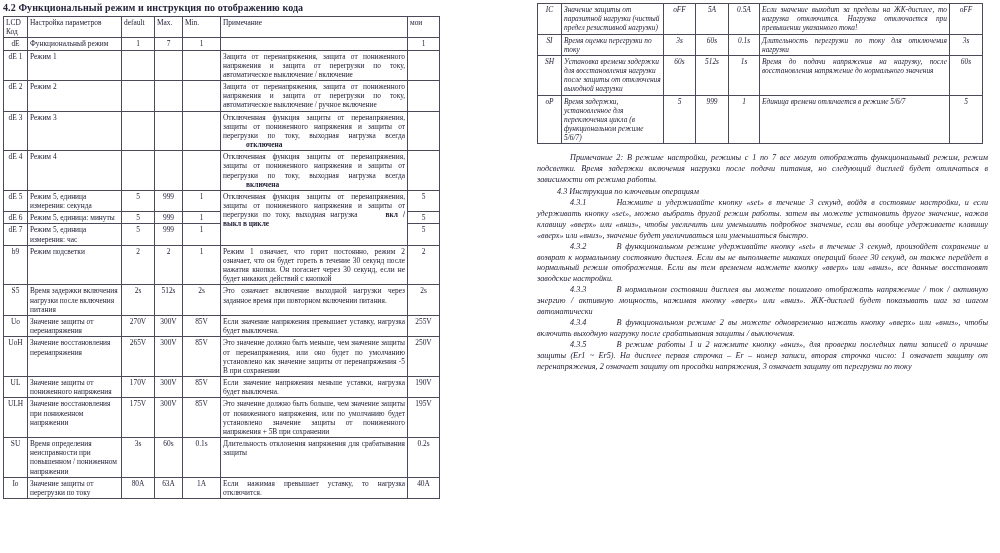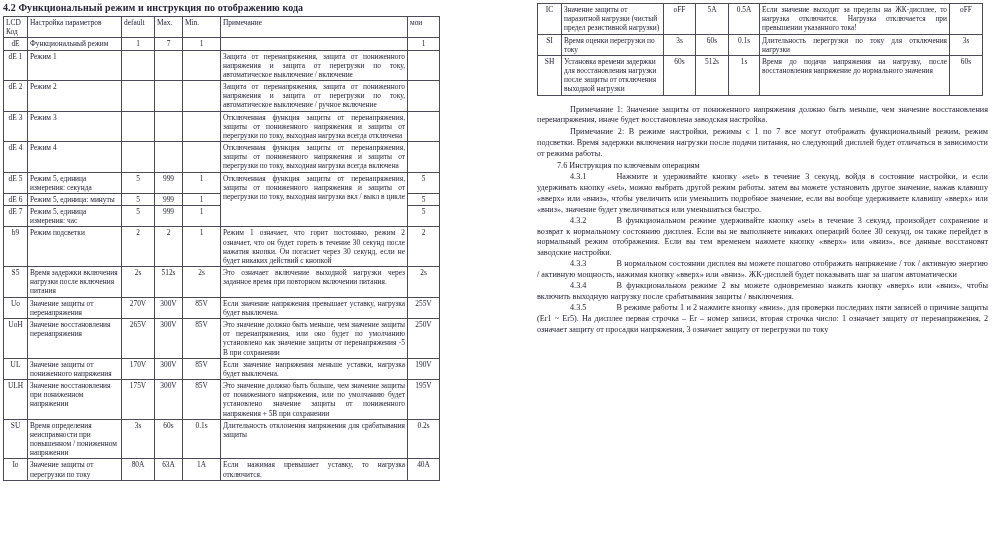--- a/index.html
+++ b/index.html
@@ -1,29 +1,29 @@
 <!DOCTYPE html>
 <html><head>
 <meta charset="utf-8">
 <style>
   html,body{margin:0;padding:0;background:#ffffff;}
   body{width:1000px;height:553px;position:relative;overflow:hidden;
        font-family:"Liberation Serif", serif;color:#23233a;}
   .col-left{position:absolute;left:3px;top:1px;width:442px;}
-  .col-right{position:absolute;left:537px;top:3px;width:451px;}
+  .col-right{position:absolute;left:537px;top:3px;width:451px;font-style:italic;}
   .doc-title{font-size:10px;font-weight:bold;margin:1px 0 3px 0;letter-spacing:.1px;}
   table{border-collapse:collapse;table-layout:fixed;font-size:7.4px;line-height:1.24;}
   #tbl-left{width:436px;}
   #tbl-right{width:445px;}
   td,th{border:1px solid #4a4a58;padding:1px 2px;vertical-align:top;
         overflow:hidden;word-wrap:break-word;}
   th{font-weight:normal;text-align:left;white-space:pre-line;}
   td.c{text-align:center;}
   td.note{text-align:justify;}
-  b{font-weight:normal;}
+  b{font-weight:bold;margin-left:23px;}
   .paras{margin-top:9px;font-size:8.2px;line-height:1.33;}
   .paras p{margin:0;text-align:justify;text-indent:33px;}
   .paras p.note-p{margin-bottom:1px;}
   .p-num{margin-right:30px;}
   .sec-head{text-indent:20px !important;}
 </style>
 </head>
 <body>
 
 <div class="col-left">
@@ -229,27 +229,35 @@
         </tr>
         <tr>
           <td class="c">SH</td>
           <td class="">Установка времени задержки для восстановления нагрузки после защиты от отключения выходной нагрузки</td>
           <td class="c">60s</td>
           <td class="c">512s</td>
           <td class="c">1s</td>
           <td class="note">Время до подачи напряжения  на нагрузку, после восстановления напряжение до нормального значения</td>
           <td class="c">60s</td>
         </tr>
+        <tr>
+          <td class="c">oP</td>
+          <td class="">Время задержки, установленное  для переключения цикла (в функциональном режиме 5/6/7)</td>
+          <td class="c">5</td>
+          <td class="c">999</td>
+          <td class="c">1</td>
+          <td class="note">Единица времени отличается  в режиме 5/6/7</td>
+          <td class="c">5</td>
+        </tr>
       </tbody>
   </table>
 
   <div class="paras">
-    <p class="note-p">Примечание 1: Значение защиты от пониженного напряжения должно быть меньше, чем значение восстановления перенапряжения, иначе будет восстановлена заводская настройка.</p>
     <p class="note-p">Примечание 2: В режиме настройки, режимы с 1 по 7 все могут отображать функциональный режим, режим подсветки. Время задержки включения нагрузки после подачи питания, но следующий дисплей будет отличаться в зависимости от режима работы.</p>
-    <p class="sec-head">7.6 Инструкция по ключевым операциям</p>
+    <p class="sec-head">4.3 Инструкция по ключевым операциям</p>
     <div id="instr-list">
         <p><span class="p-num">4.3.1</span>Нажмите и удерживайте кнопку «set» в течение 3 секунд, войдя в состояние настройки, и если удерживать кнопку «set», можно выбрать другой режим работы. затем вы можете установить другое значение, нажав клавишу «вверх» или «вниз», чтобы увеличить или уменьшить подробное значение, если вы вообще удерживаете клавишу «вверх» или «вниз»,  значение будет увеличиваться или уменьшаться быстро.</p>
         <p><span class="p-num">4.3.2</span>В функциональном режиме удерживайте кнопку «set» в течение 3 секунд, произойдет сохранение и возврат к нормальному состоянию дисплея. Если вы не выполняете никаких операций более 30 секунд, он также перейдет в нормальный режим отображения. Если вы тем временем нажмете кнопку «вверх» или «вниз»,  все данные восстановят заводские настройки.</p>
         <p><span class="p-num">4.3.3</span>В нормальном состоянии дисплея вы можете пошагово отображать напряжение / ток / активную энергию / активную мощность, нажимая кнопку «вверх» или «вниз». ЖК-дисплей будет показывать шаг за шагом автоматически</p>
         <p><span class="p-num">4.3.4</span>В функциональном режиме 2 вы можете одновременно нажать кнопку «вверх» или «вниз», чтобы включить выходную нагрузку после срабатывания защиты / выключения.</p>
         <p><span class="p-num">4.3.5</span>В режиме работы 1 и 2 нажмите кнопку «вниз», для проверки последних пяти записей о причине защиты (Er1 ~ Er5). На дисплее первая строчка – Er – номер записи, вторая строчка число: 1 означает защиту от перенапряжения, 2 означает защиту от просадки напряжения, 3 означает защиту от перегрузки по току</p>
       </div>
   </div>
 </div>
 

